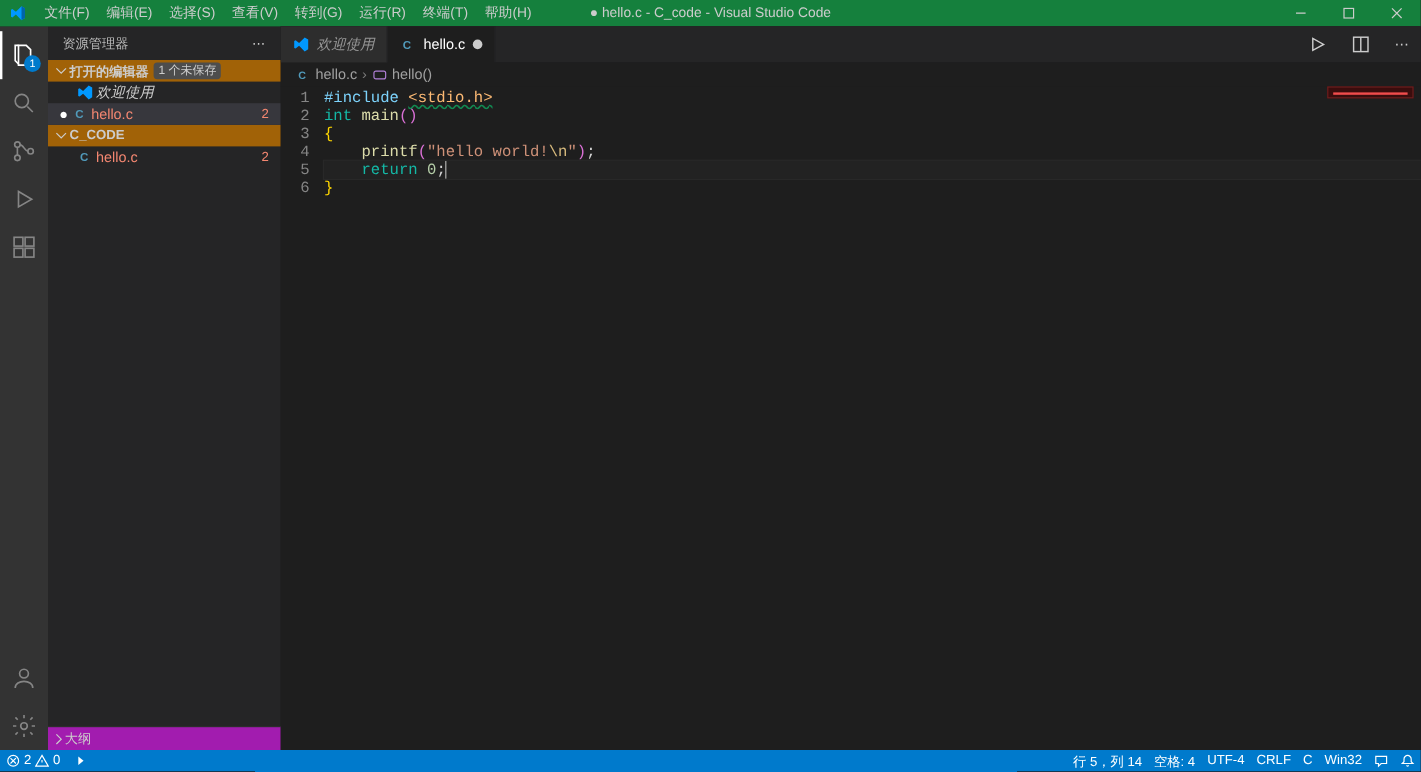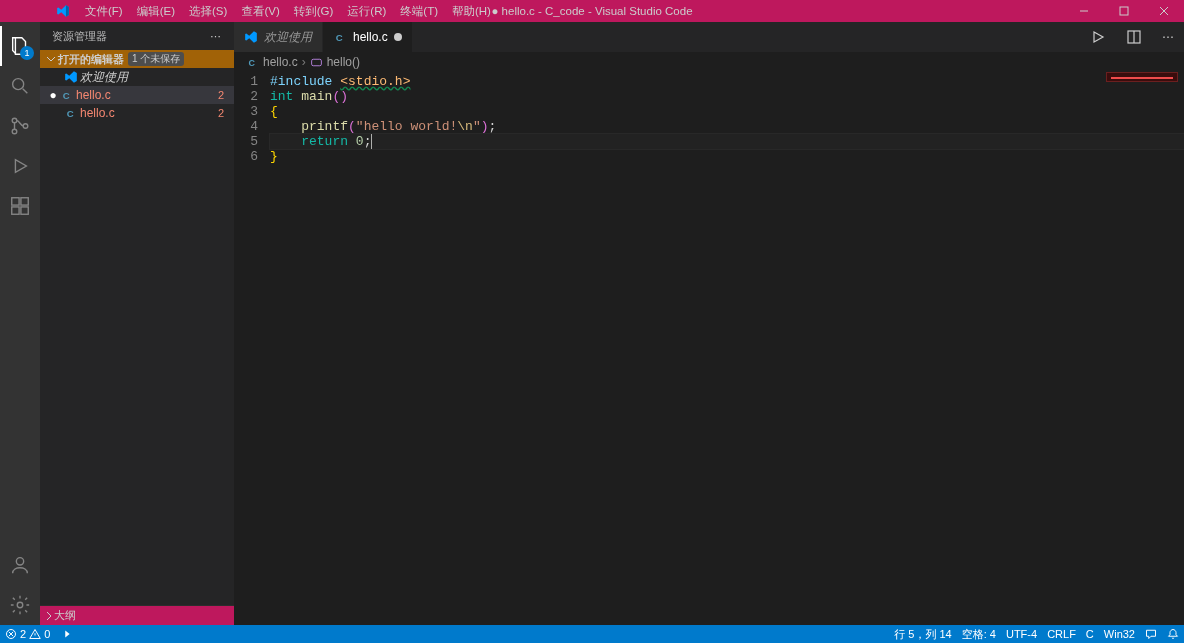--- a/index.html
+++ b/index.html
@@ -9,27 +9,26 @@
   background: #1e1e1e;
   color: #cccccc;
   width: 1184px;
   height: 643px;
   overflow: hidden;
   display: flex;
   flex-direction: column;
 }
 .titlebar {
   height: 22px;
-  background: #be185d;
+  background: #15803d;
   display: flex;
   align-items: center;
   font-size: 11.5px;
   color: #cccccc;
   position: relative;
-  padding-left: 48px;
 }
 .titlebar .vscode-icon {
   width: 30px;
   display: flex;
   align-items: center;
   justify-content: center;
 }
 .titlebar .menu { display: flex; }
 .titlebar .menu-item { padding: 0 7px; cursor: pointer; line-height: 22px; }
 .titlebar .title-center {
@@ -178,21 +177,21 @@
 .tree-item.error .name { color: #f48771; }
 
 .sidebar .outline-footer {
   margin-top: auto;
   height: 20px;
   display: flex;
   align-items: center;
   padding-left: 4px;
   font-size: 11px;
   color: #cccccc;
-  background: #be185d;
+  background: #a21caf;
   border-top: 1px solid #2d2d2d;
 }
 
 .editor-area {
   flex: 1;
   display: flex;
   flex-direction: column;
   background: #1e1e1e;
   min-width: 0;
   position: relative;
@@ -439,20 +438,28 @@
       <span class="dot">●</span>
       <span class="file-icon">
         <svg width="14" height="14" viewBox="0 0 16 16">
             <text x="3" y="12" font-size="11" font-weight="bold" fill="#519aba">C</text>
           </svg>
       </span>
       <span class="name">hello.c</span>
       <span class="errcount">2</span>
     </div>
 
+    <div class="section-header">
+      <span class="chev">
+        <svg width="10" height="10" viewBox="0 0 10 10">
+            <path d="M1 3l4 4 4-4" stroke="#ccc" fill="none"></path>
+          </svg>
+      </span>
+      <span class="label">C_CODE</span>
+    </div>
     <div class="tree-item error" style="padding-left:22px;">
       <span class="file-icon">
         <svg width="14" height="14" viewBox="0 0 16 16">
             <text x="3" y="12" font-size="11" font-weight="bold" fill="#519aba">C</text>
           </svg>
       </span>
       <span class="name">hello.c</span>
       <span class="errcount">2</span>
     </div>
 

